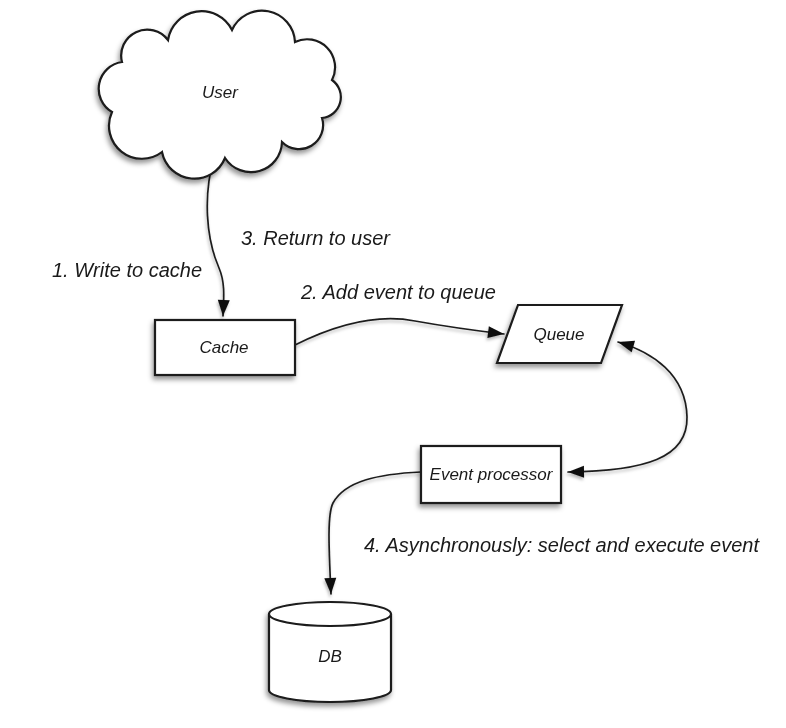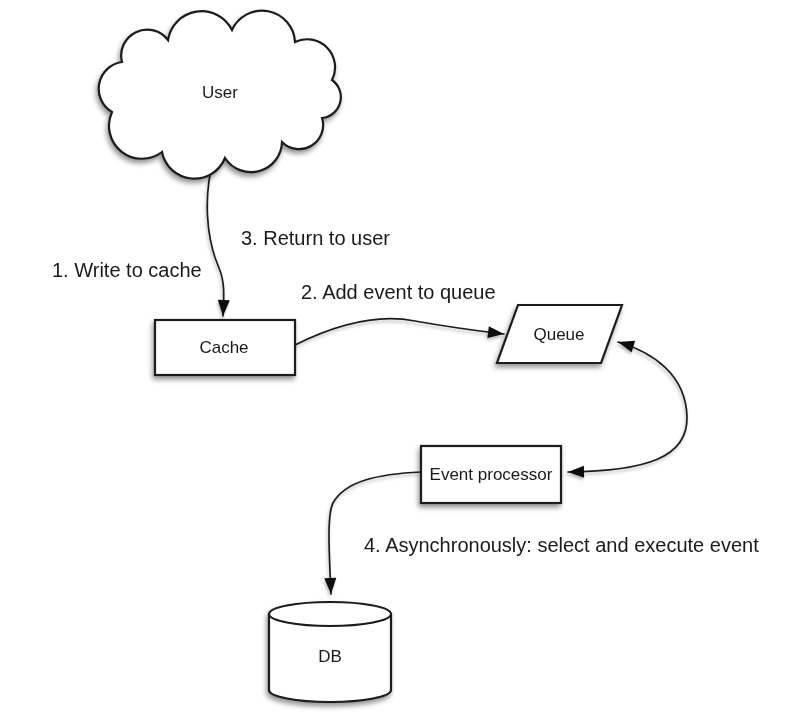--- a/index.html
+++ b/index.html
@@ -9,20 +9,21 @@
     width: 786px;
     height: 728px;
     overflow: hidden;
     font-family: "Liberation Sans", sans-serif;
   }
   .diagram-wrap {
     position: relative;
     width: 786px;
     height: 728px;
     background: #ffffff;
+    font-style: italic;
   }
   svg { display: block; }
   .shape {
     fill: #ffffff;
     stroke: #1a1a1a;
     stroke-width: 2.2;
   }
   .edge {
     fill: none;
     stroke: #1e1e1e;

